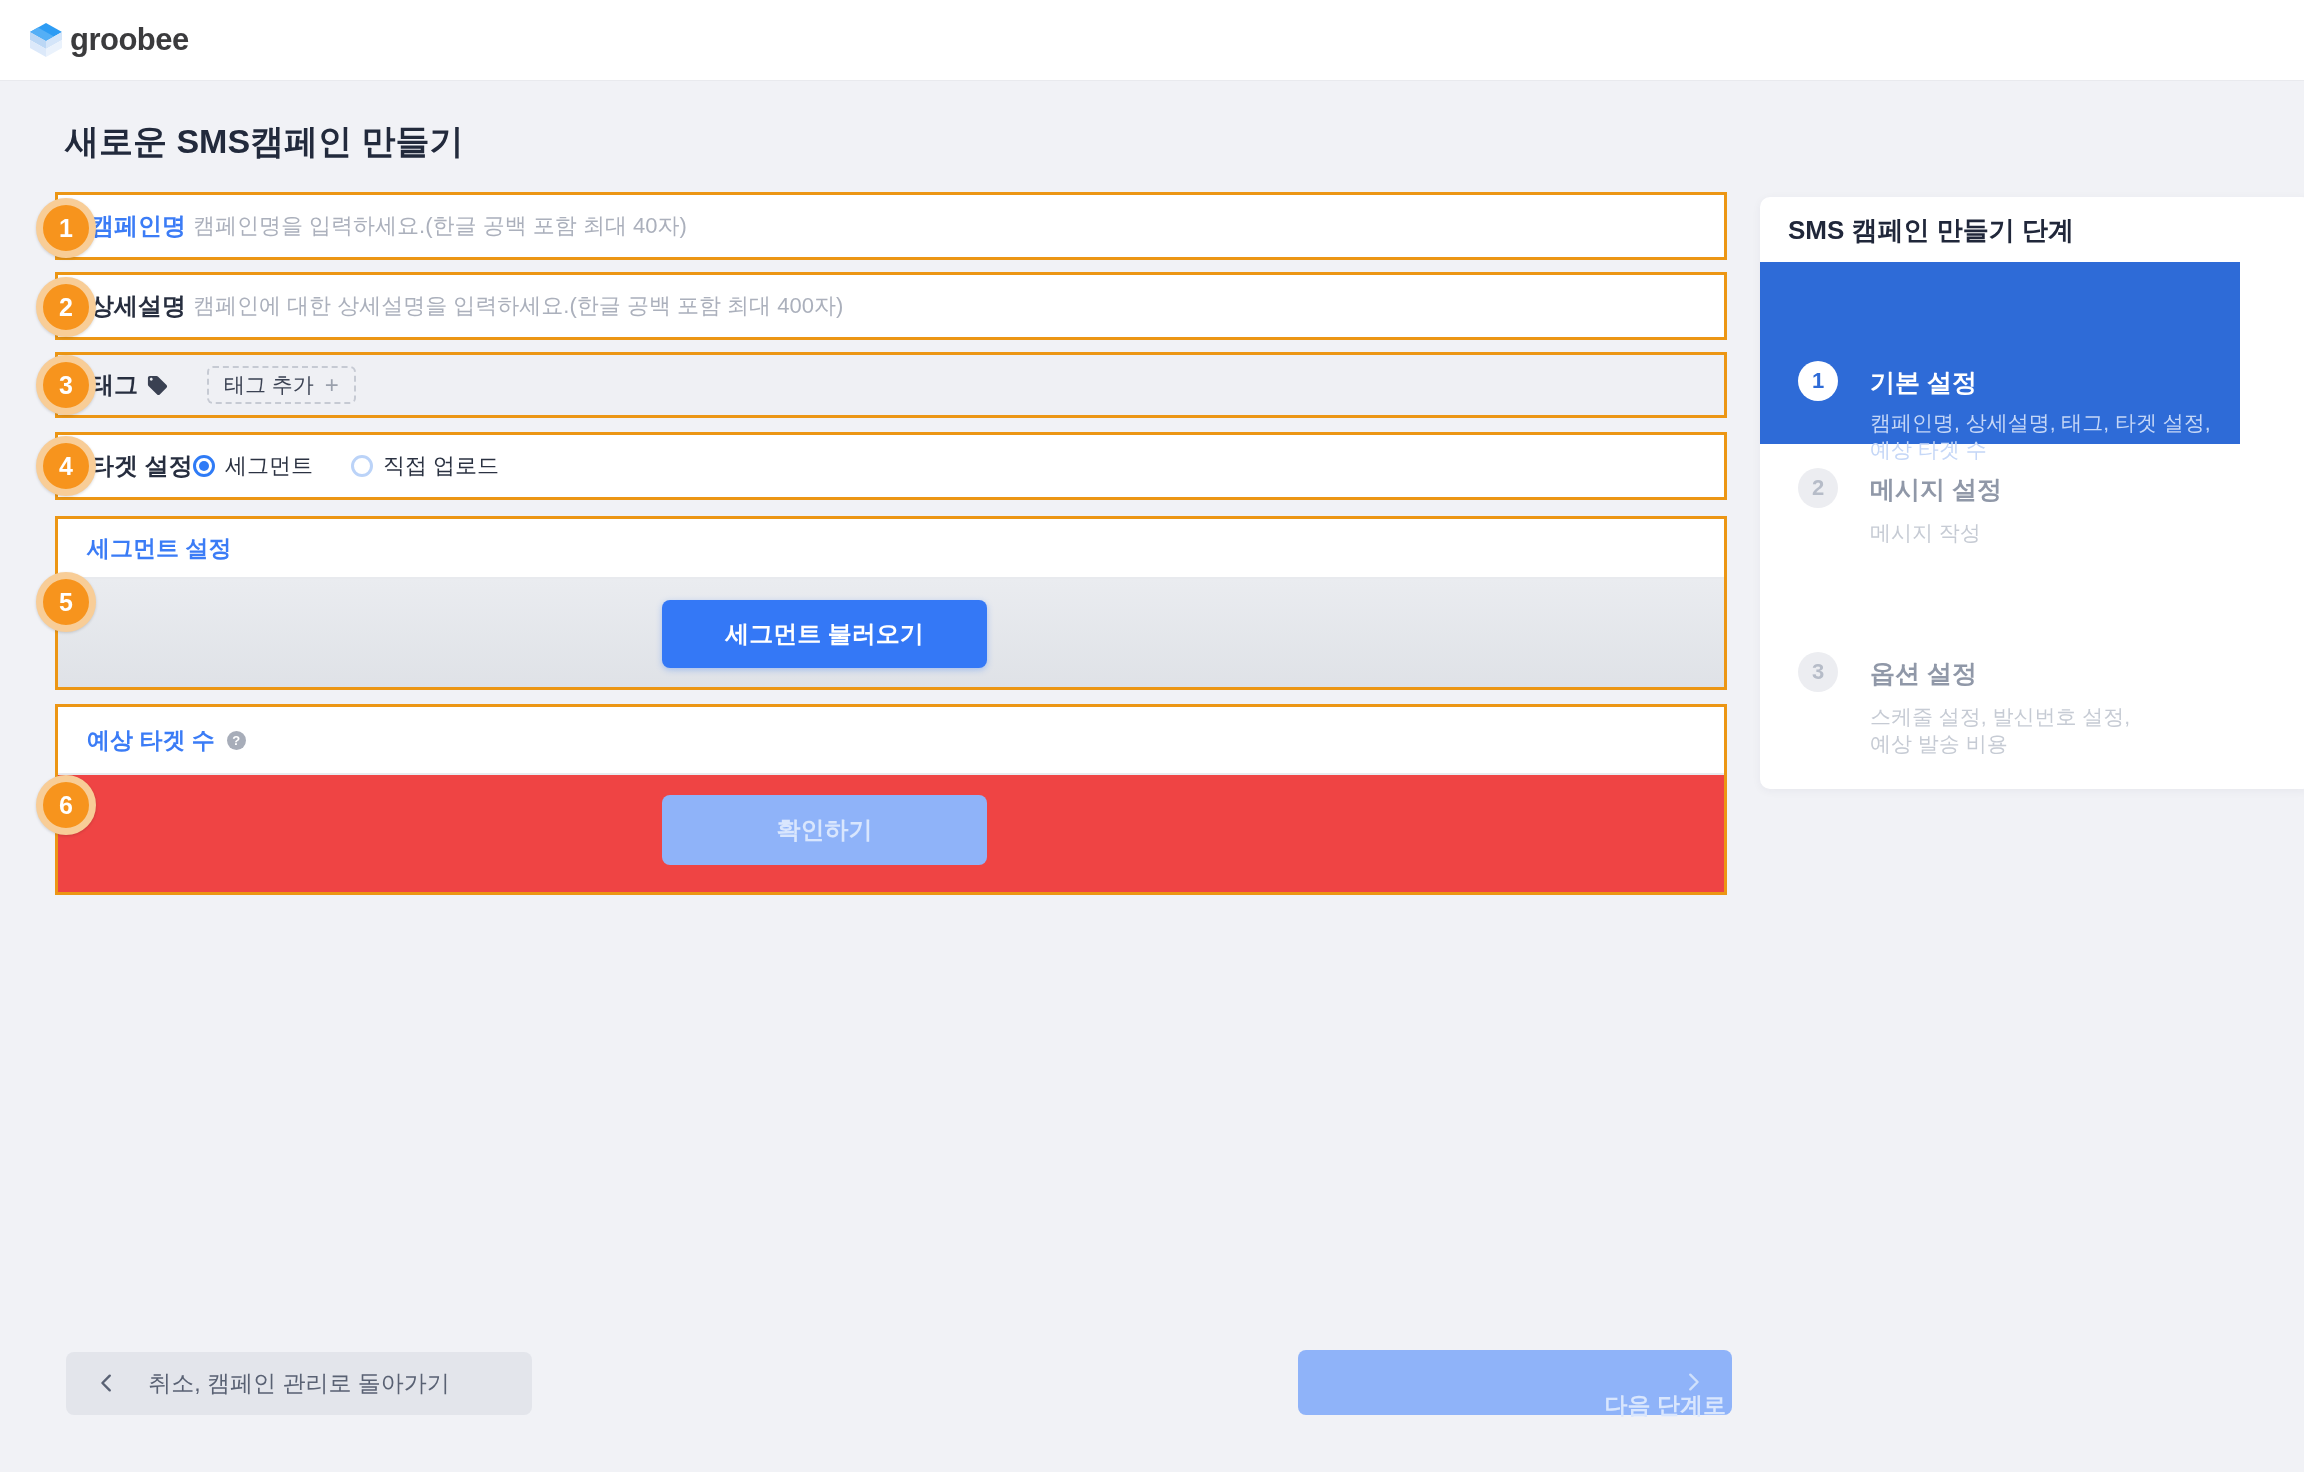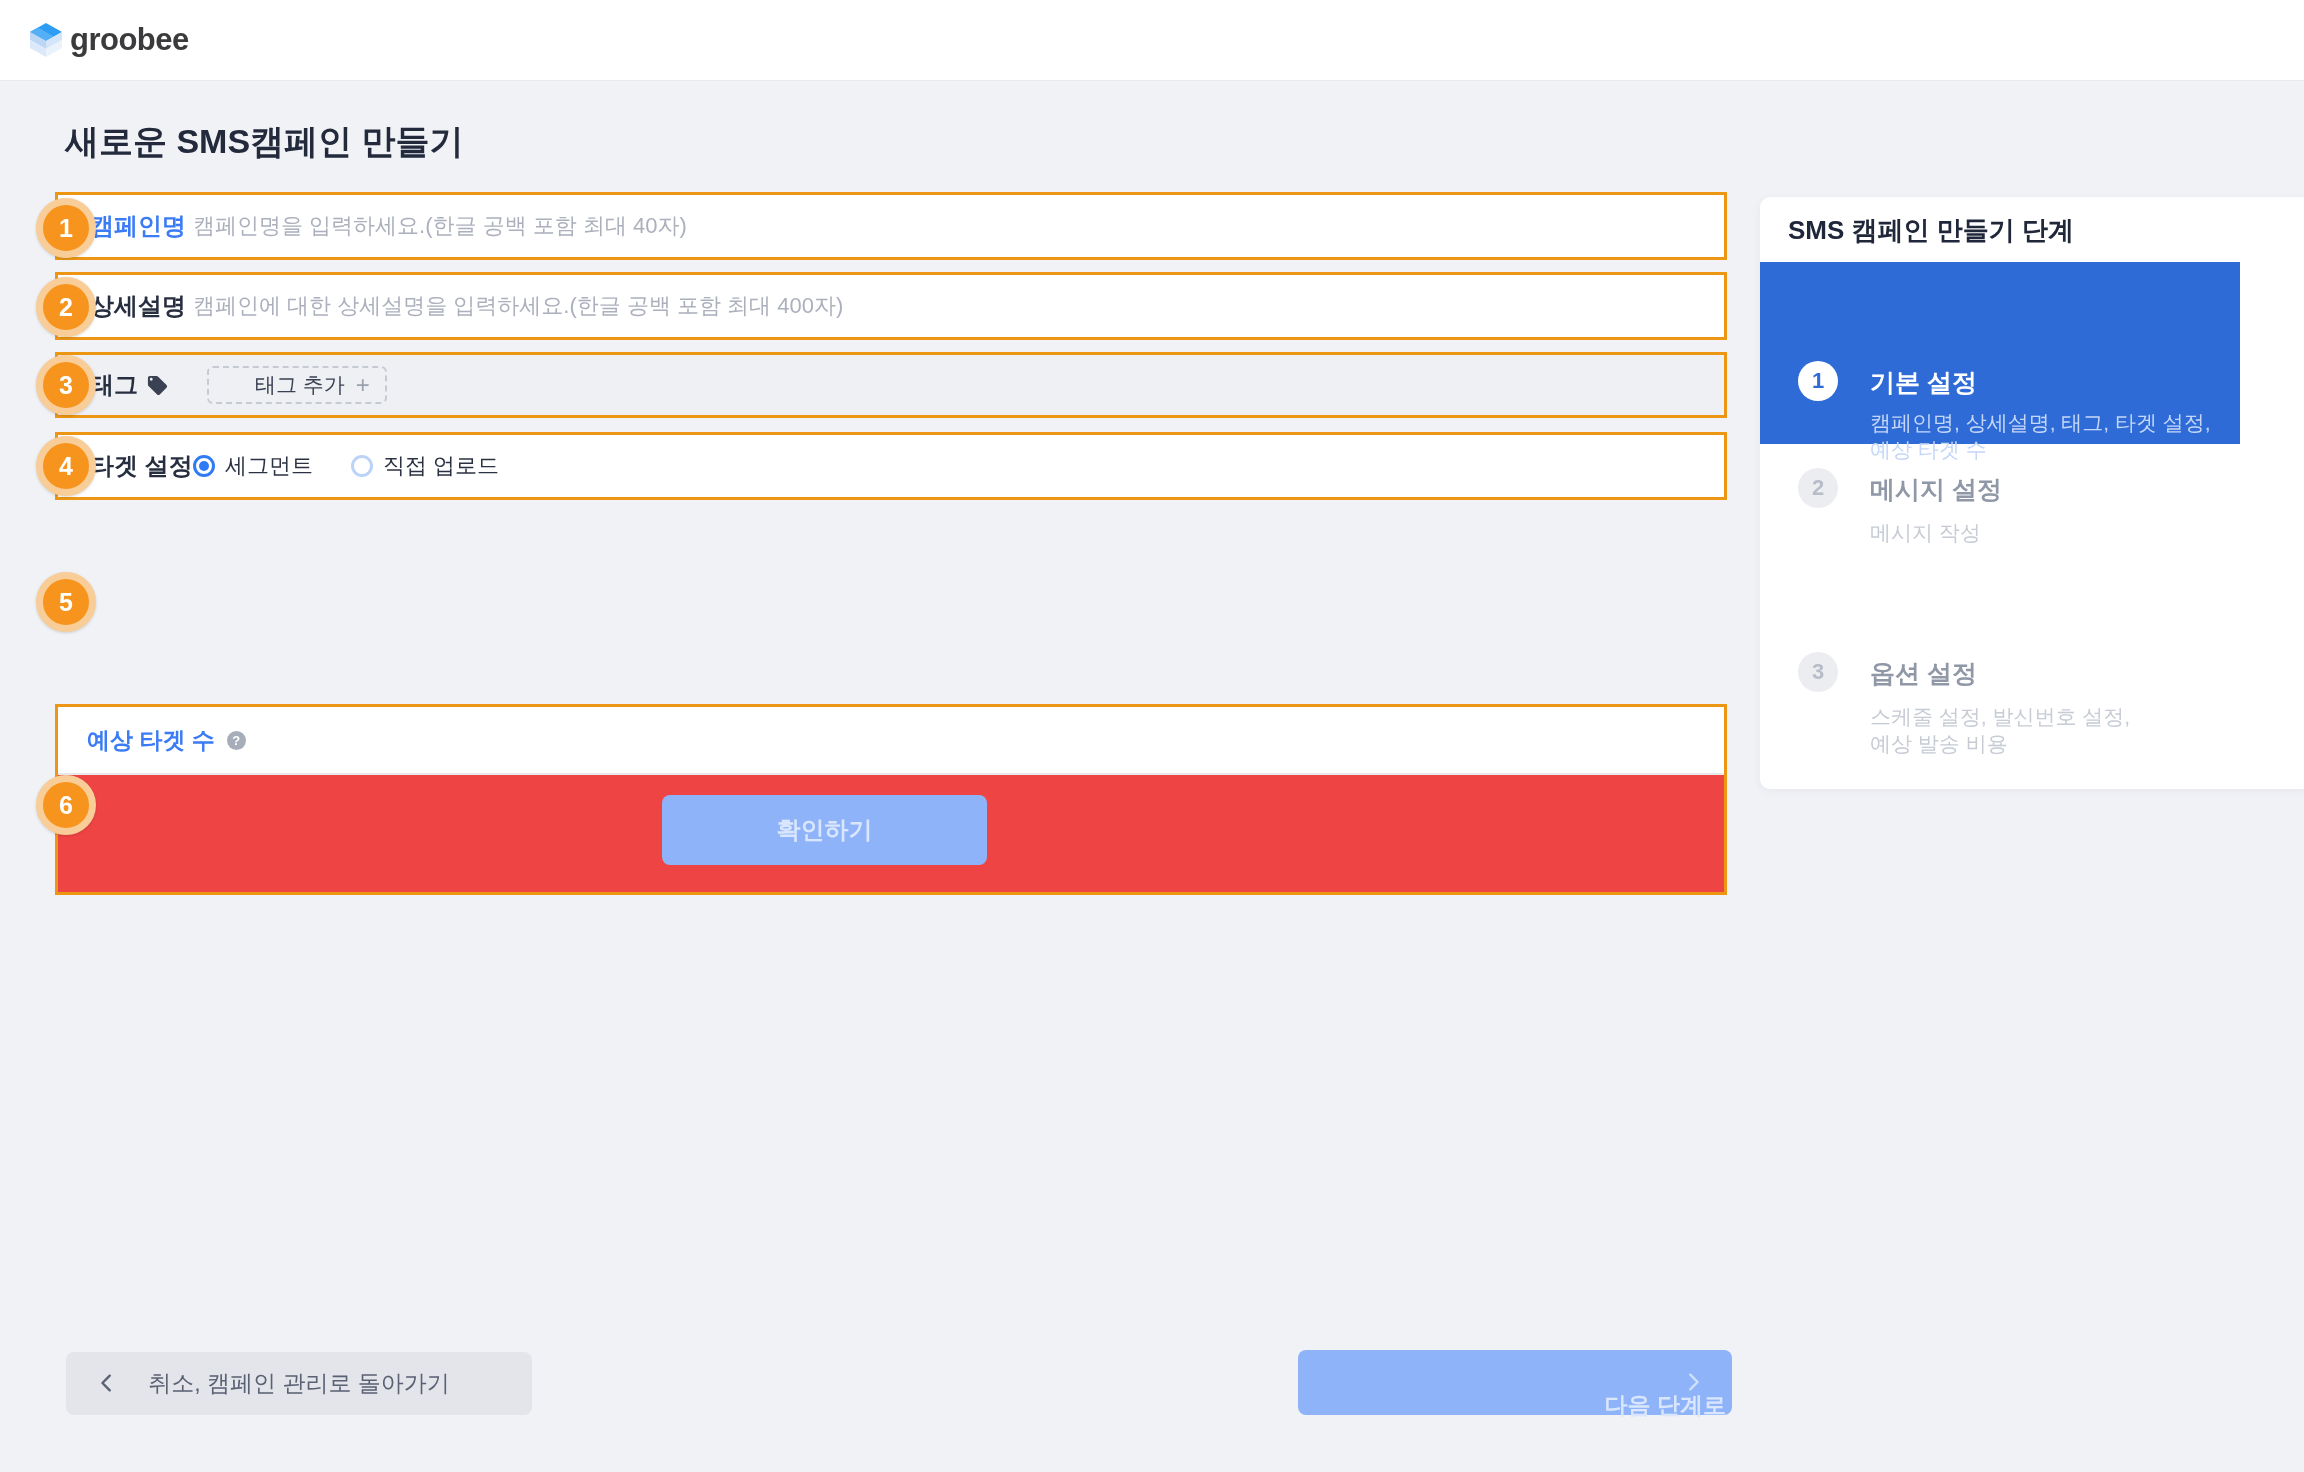--- a/index.html
+++ b/index.html
@@ -25,21 +25,21 @@
   #sec6{top:704px;height:191px;padding:0;}
 
   .flabel{width:103px;font-size:24px;font-weight:700;color:#272E3F;flex:none;}
   .flabel.blue{color:#3B7CF6;}
   .finput{flex:1;border:none;outline:none;background:transparent;font-size:22px;color:#272E3F;font-family:inherit;padding:0;height:40px;}
   .finput::placeholder{color:#ABB0BC;opacity:1;}
 
   .label-with-icon{display:flex;align-items:center;gap:8px;width:117px;flex:none;}
   .label-with-icon .flabel-txt{font-size:24px;font-weight:700;color:#272E3F;}
   .add-tag{height:38px;box-sizing:border-box;padding:0 15px;border:2px dashed #C6CAD3;border-radius:6px;display:flex;align-items:center;gap:11px;background:transparent;cursor:pointer;font-family:inherit;}
-  .add-tag .txt{font-size:21px;color:#3A4152;margin-left:31px;}
+  .add-tag .txt{font-size:21px;color:#3A4152;}
   .add-tag .plus{font-size:24px;color:#9AA0AC;line-height:1;}
 
   .radio-opt{display:flex;align-items:center;gap:10px;margin-right:38px;cursor:pointer;}
   .radio{width:22px;height:22px;border-radius:50%;box-sizing:border-box;background:#FFFFFF;position:relative;flex:none;}
   .radio.selected{border:3px solid #2F7BF6;}
   .radio.selected::after{content:"";position:absolute;left:3px;top:3px;width:10px;height:10px;border-radius:50%;background:#2F7BF6;}
   .radio.unselected{border:3px solid #BBD3F8;}
   .radio-label{font-size:22px;color:#2B3242;}
 
   .sec-header{height:58px;display:flex;align-items:center;padding-left:29px;background:#FFFFFF;border-bottom:2px solid #E8EAEE;}
@@ -130,20 +130,28 @@
     <div class="radio-opt">
       <span class="radio selected"></span>
       <span class="radio-label">세그먼트</span>
     </div>
     <div class="radio-opt">
       <span class="radio unselected"></span>
       <span class="radio-label">직접 업로드</span>
     </div>
   </div>
 
+  <div class="obox" id="sec5">
+    <div class="sec-header">
+      <span class="sec-title">세그먼트 설정</span>
+    </div>
+    <div class="sec5-body">
+      <button class="load-segment-btn">세그먼트 불러오기</button>
+    </div>
+  </div>
 
   <div class="obox" id="sec6">
     <div class="sec-header">
       <span class="sec-title">예상 타겟 수</span>
       <span class="help-circle">?</span>
     </div>
     <div class="sec6-body">
       <button class="confirm-btn">확인하기</button>
     </div>
   </div>

